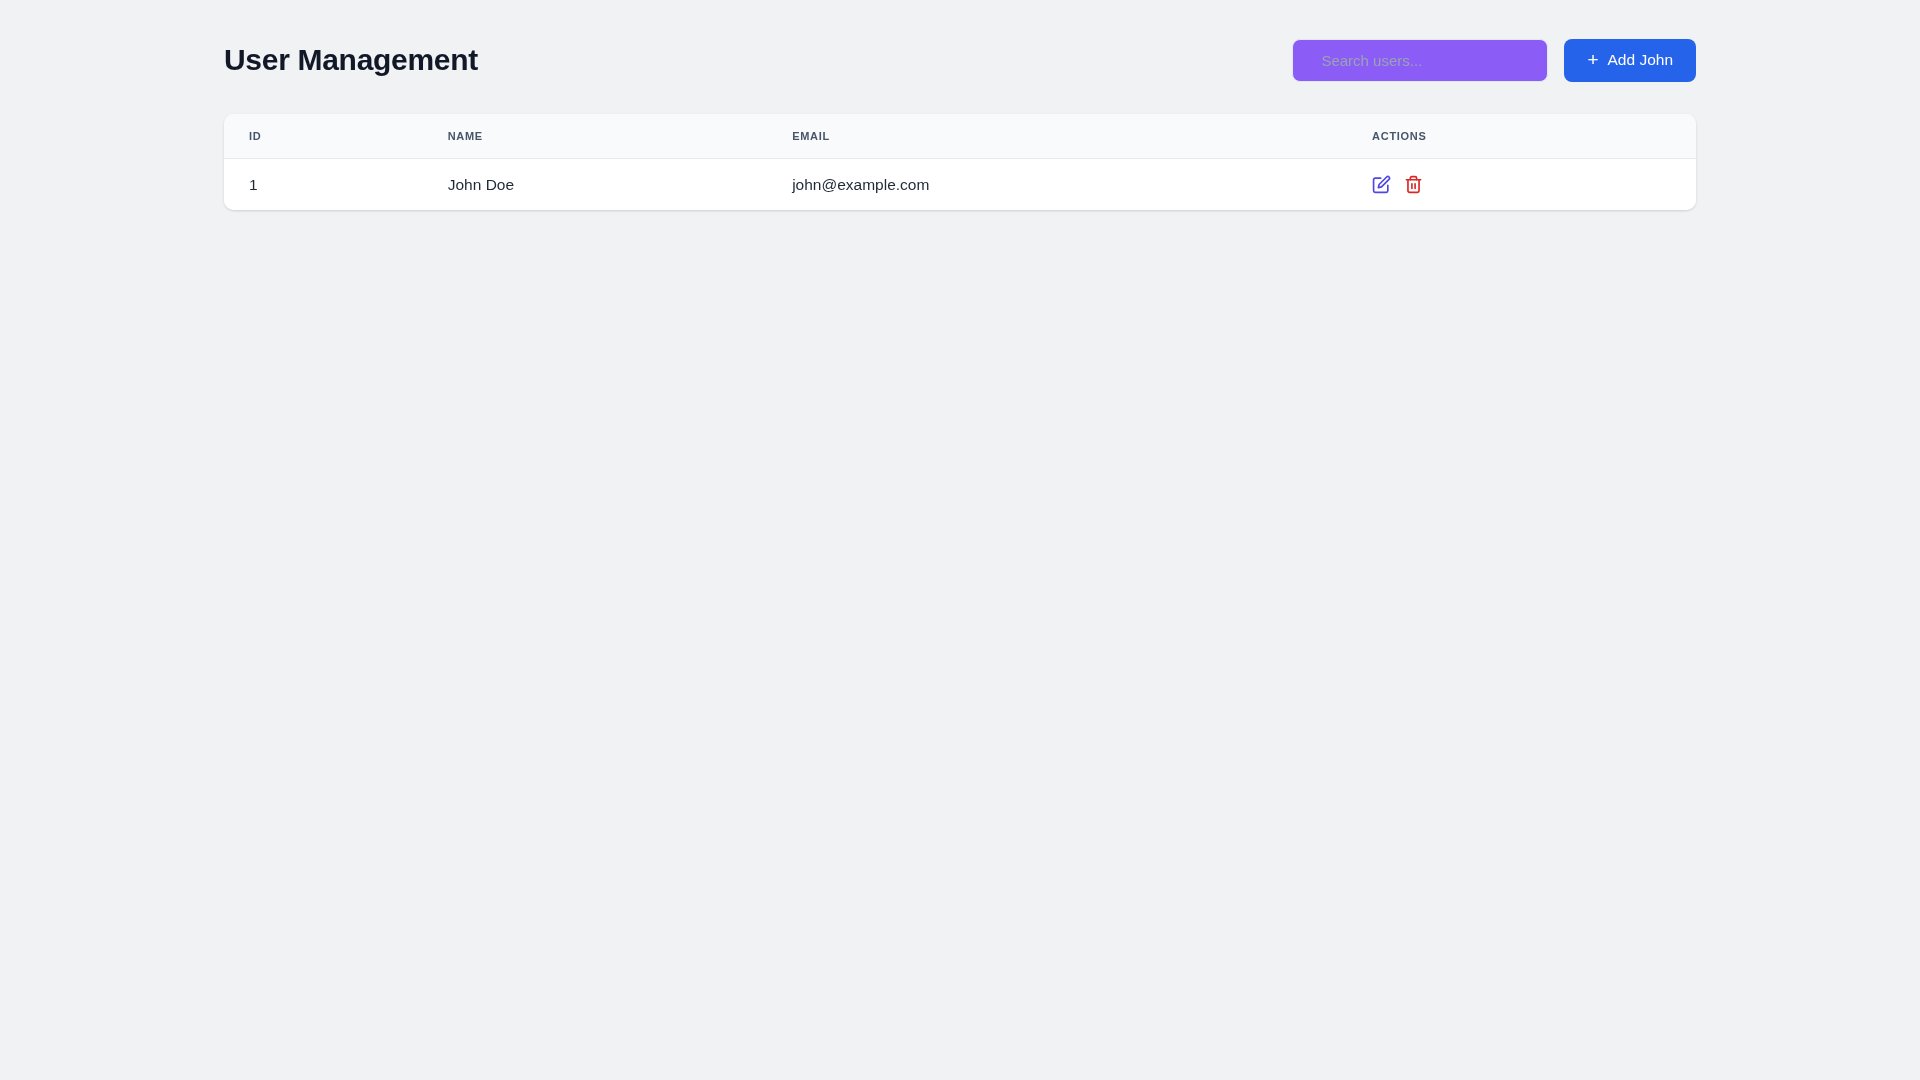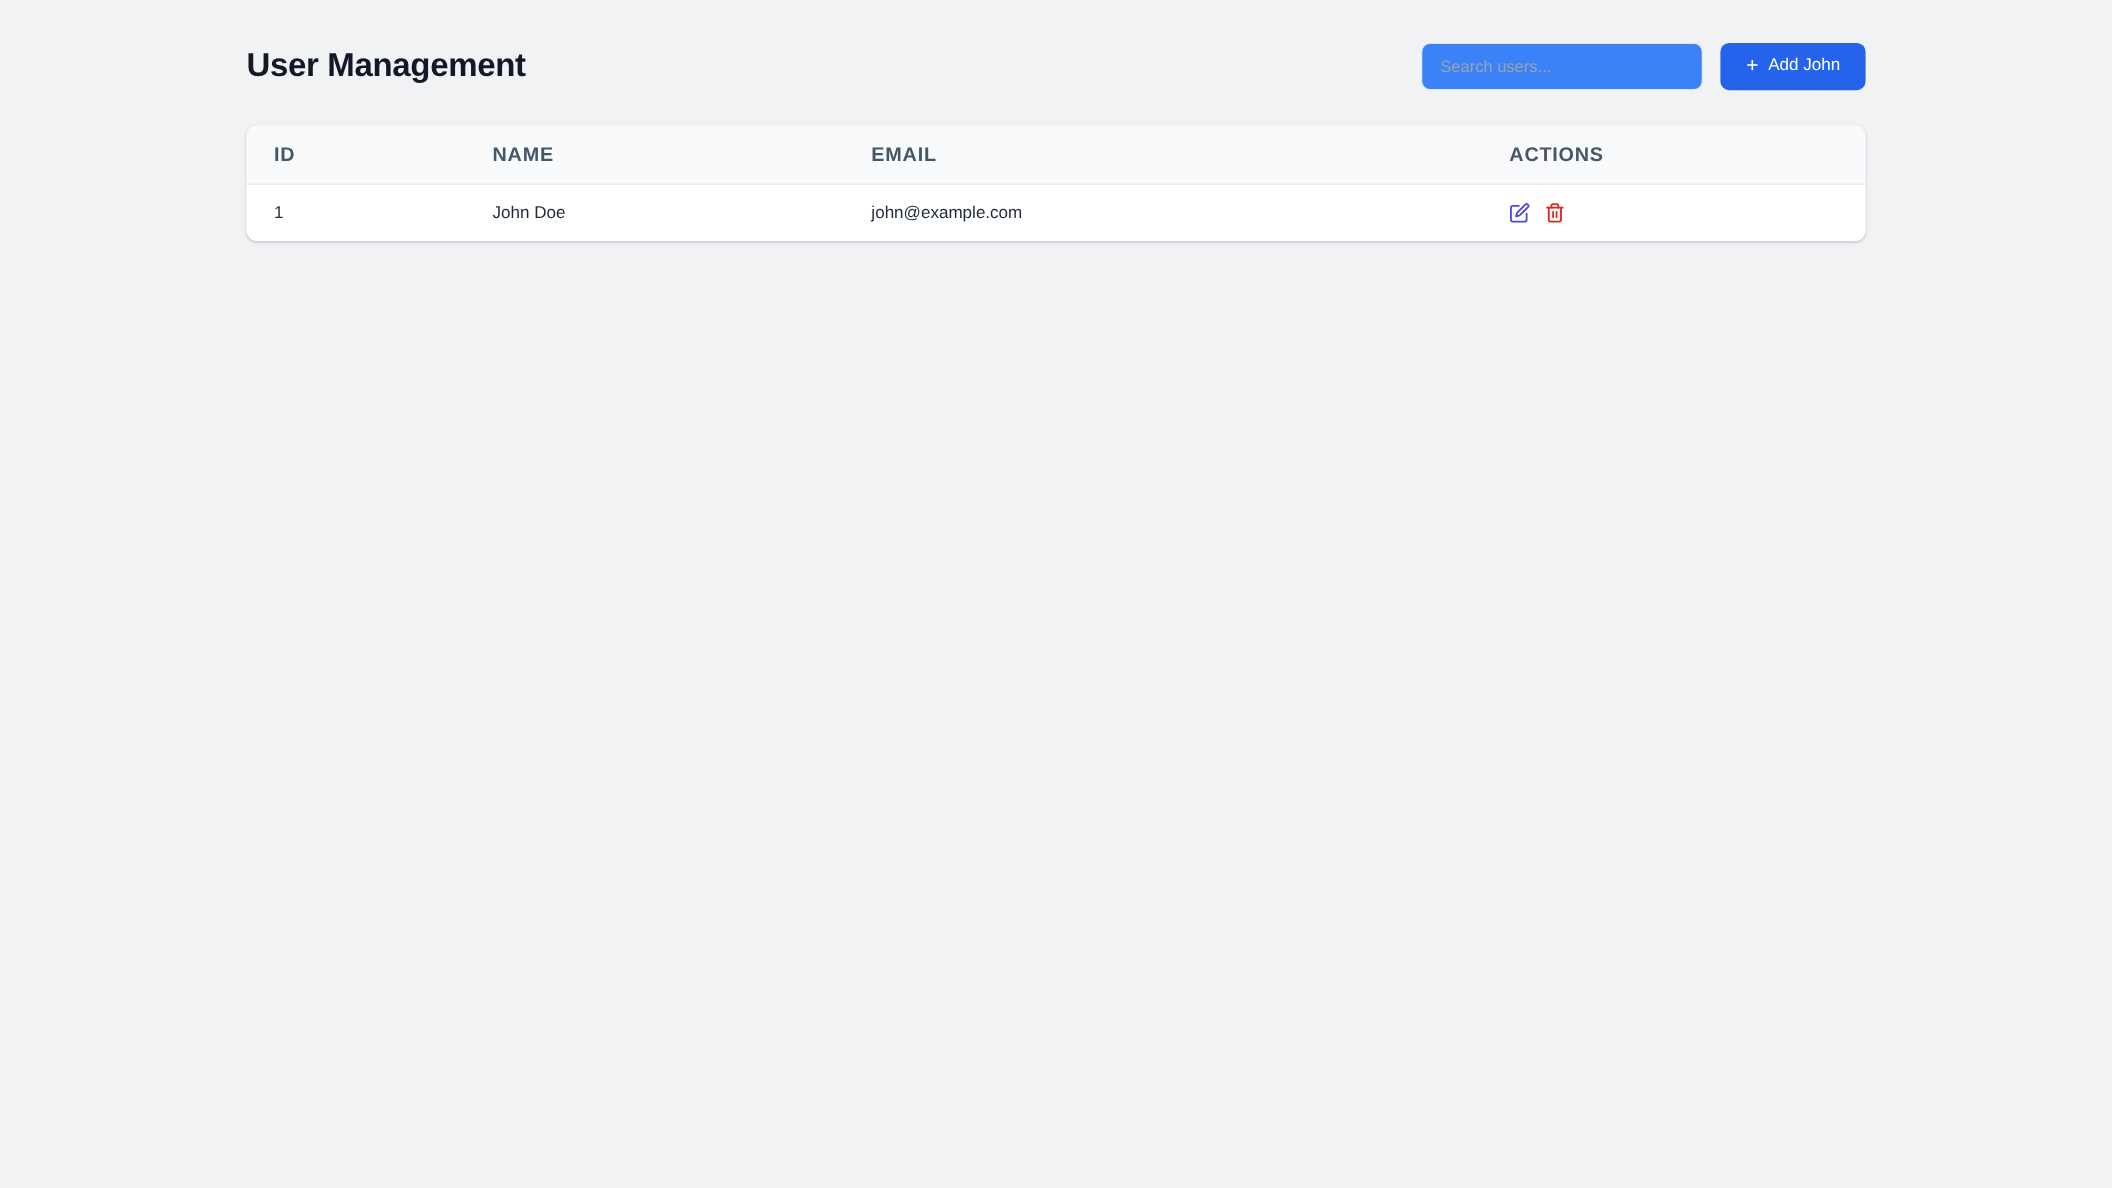--- a/index.html
+++ b/index.html
@@ -41,24 +41,24 @@
     color: var(--title-color);
   }
   .topbar-right {
     display: flex;
     align-items: center;
     gap: 16px;
   }
   .search-input {
     width: 256px;
     height: 43px;
-    background: #3b82f6;
+    background: #8b5cf6;
     border: 1px solid #e2e8f0;
     border-radius: 8px;
-    padding: 0 16px;
+    padding: 0 28px;
     font-size: 15px;
     color: #1f2937;
     font-family: inherit;
     outline: none;
   }
   .search-input::placeholder { color: var(--placeholder); }
   .add-user-button {
     height: 43px;
     padding: 0 23px;
     display: inline-flex;
@@ -92,21 +92,21 @@
     border-collapse: collapse;
     table-layout: fixed;
   }
   col.c-id      { width: 13.5%; }
   col.c-name    { width: 23.4%; }
   col.c-email   { width: 39.4%; }
   col.c-actions { width: 23.7%; }
   thead th {
     background: var(--thead-bg);
     text-align: left;
-    font-size: 18px;
+    font-size: 11px;
     font-weight: 700;
     letter-spacing: 0.7px;
     text-transform: uppercase;
     color: var(--th-color);
     padding: 16px 25px;
     border-bottom: 1px solid var(--border-color);
   }
   tbody td {
     padding: 16px 25px;
     font-size: 15.5px;

